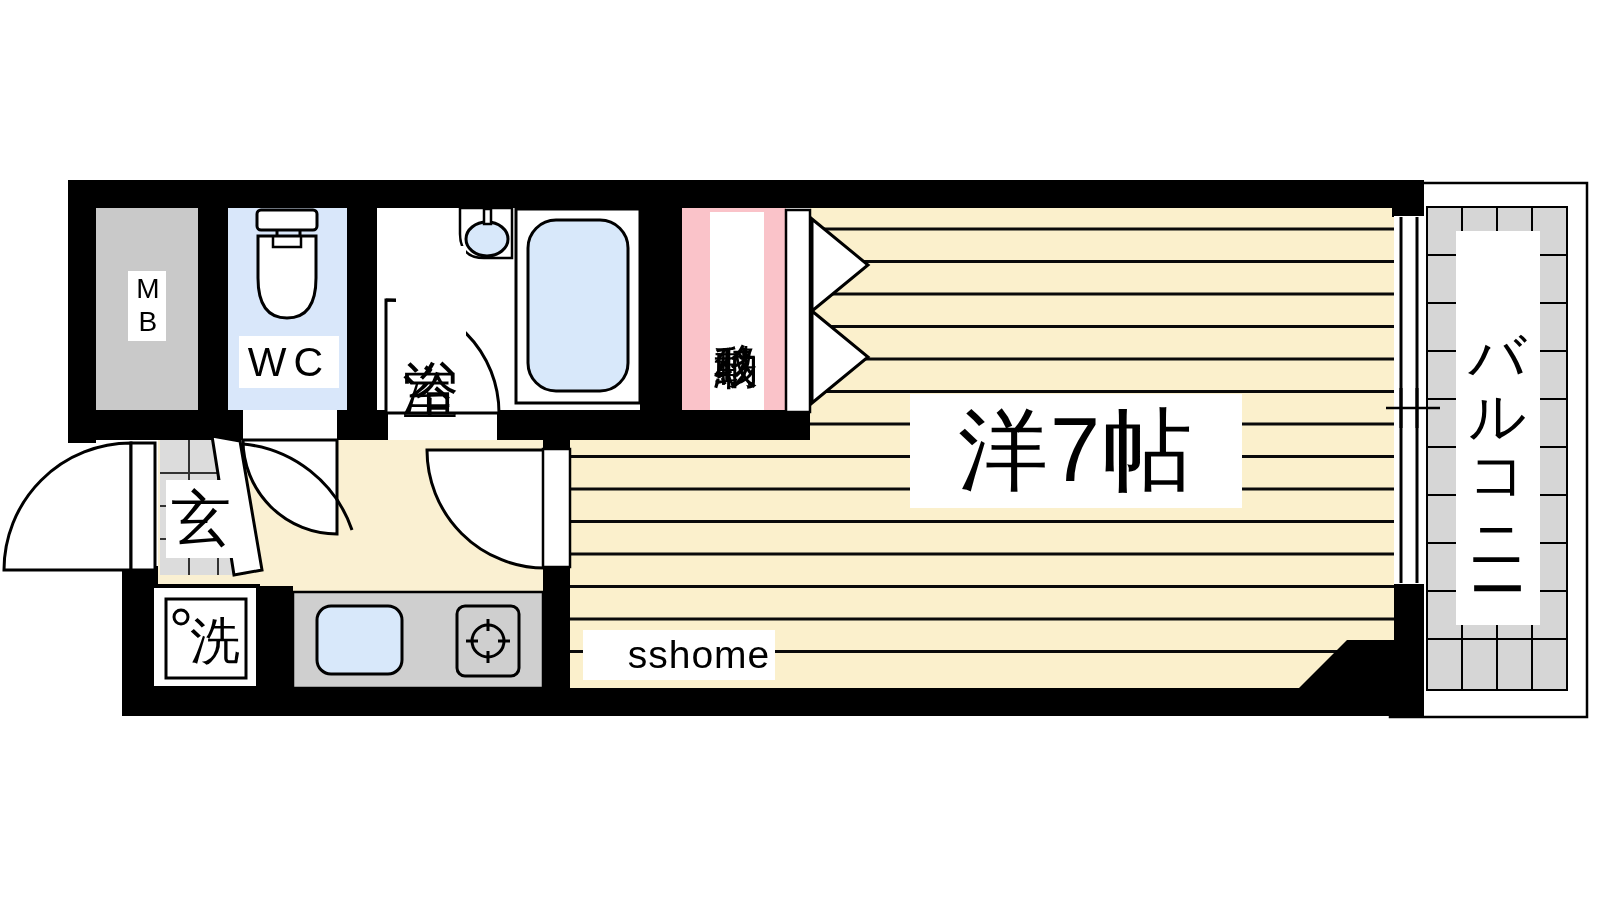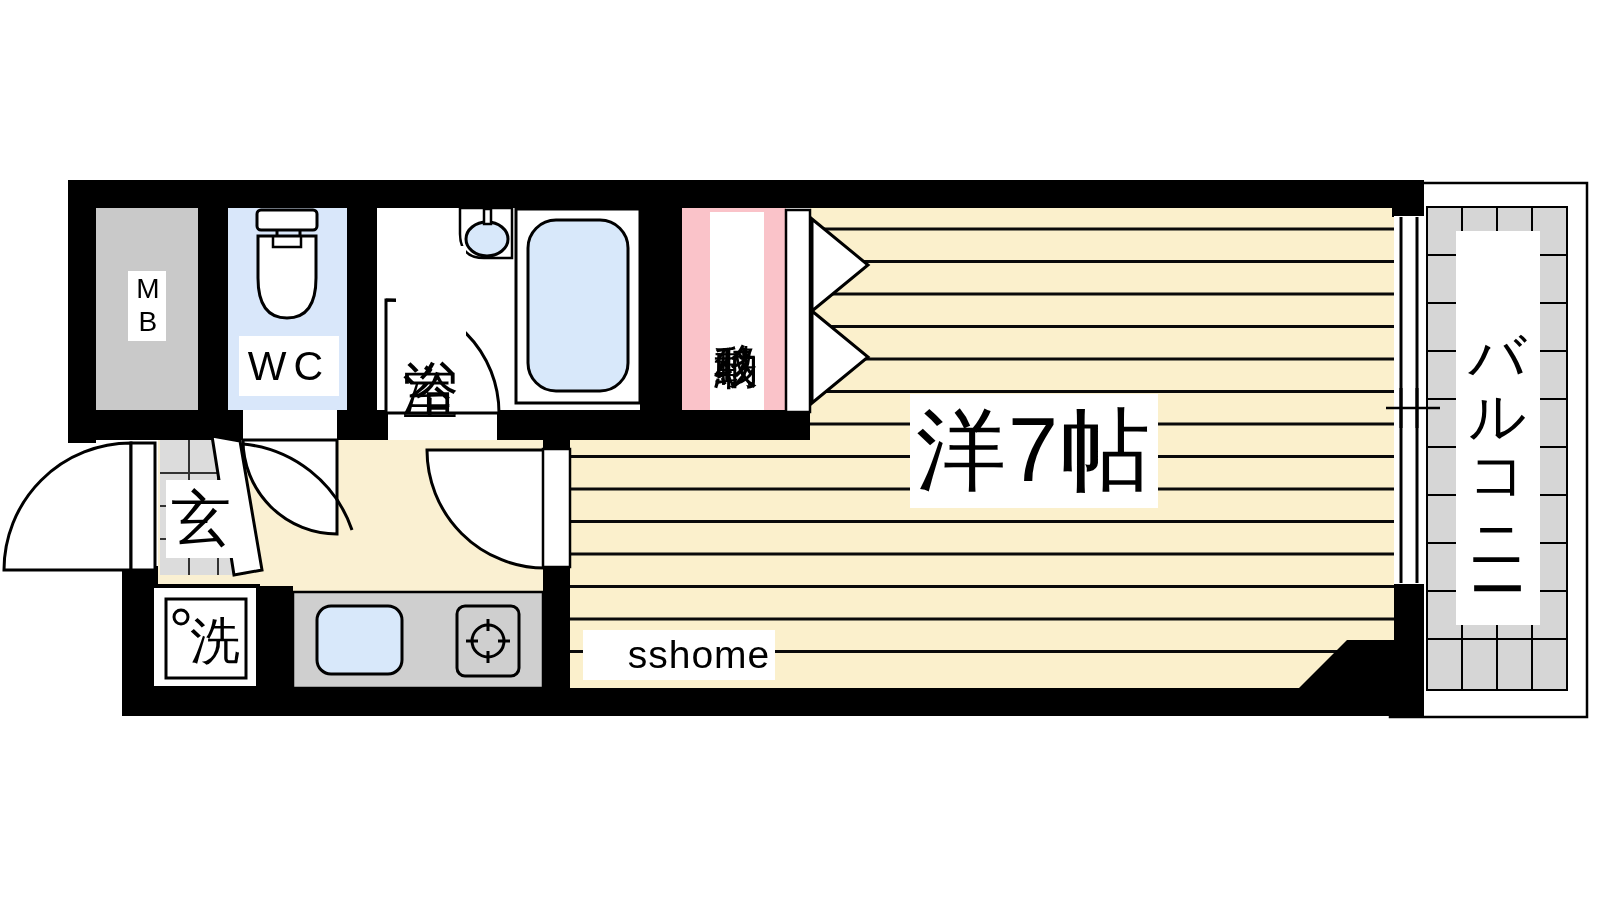--- a/index.html
+++ b/index.html
@@ -3,24 +3,24 @@
 <meta charset="utf-8">
 <style>
   html,body{margin:0;padding:0;background:#fff;}
   #stage{position:relative;width:1600px;height:900px;background:#fff;overflow:hidden;
          font-family:"Liberation Sans","DejaVu Sans",sans-serif;}
   #plan-svg{position:absolute;left:0;top:0;}
   .label{position:absolute;background:#fff;color:#000;display:flex;align-items:center;
          justify-content:center;text-align:center;font-family:"Liberation Sans","DejaVu Sans",sans-serif;}
   .v{writing-mode:vertical-rl;text-orientation:upright;letter-spacing:2px;}
   .lbl-mb{left:128px;top:271px;width:38px;height:70px;font-size:28px;line-height:1.1;}
-  .lbl-wc{left:239px;top:336px;width:100px;height:60px;font-size:41px;letter-spacing:7px;}
+  .lbl-wc{left:239px;top:336px;width:100px;height:52px;font-size:41px;letter-spacing:7px;}
   .lbl-bath{left:396px;top:246px;width:70px;height:142px;font-size:56px;}
   .lbl-closet{left:710px;top:212px;width:54px;height:198px;font-size:44px;letter-spacing:1px;}
-  .lbl-room{left:910px;top:394px;width:248px;height:114px;font-size:90px;letter-spacing:2px;}
+  .lbl-room{left:910px;top:394px;width:332px;height:114px;font-size:90px;letter-spacing:2px;}
   .lbl-genkan{left:166px;top:480px;width:70px;height:78px;font-size:60px;}
   .lbl-laundry{left:186px;top:610px;width:58px;height:62px;font-size:50px;background:transparent;}
   .lbl-balcony{left:1456px;top:231px;width:84px;height:394px;font-size:57px;}
   .lbl-watermark{left:583px;top:630px;width:152px;height:50px;font-size:39px;letter-spacing:1px;padding-left:40px;}
 </style>
 </head>
 <body>
 
 <div id="stage">
 

